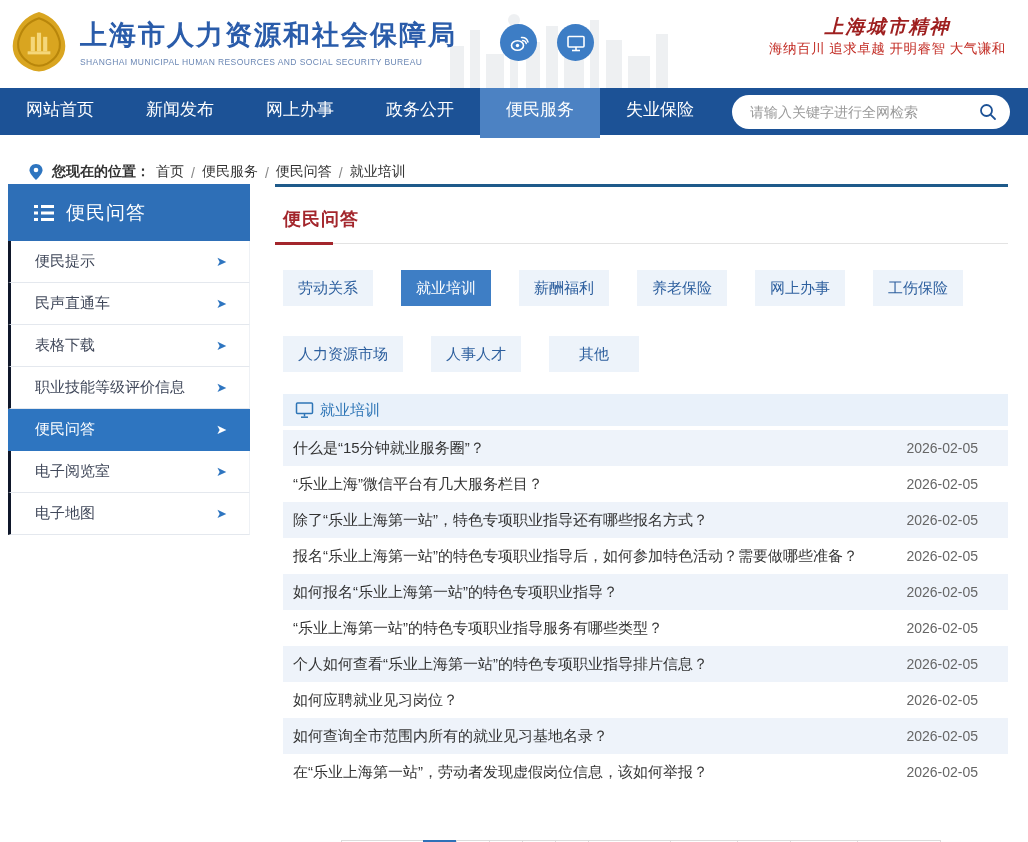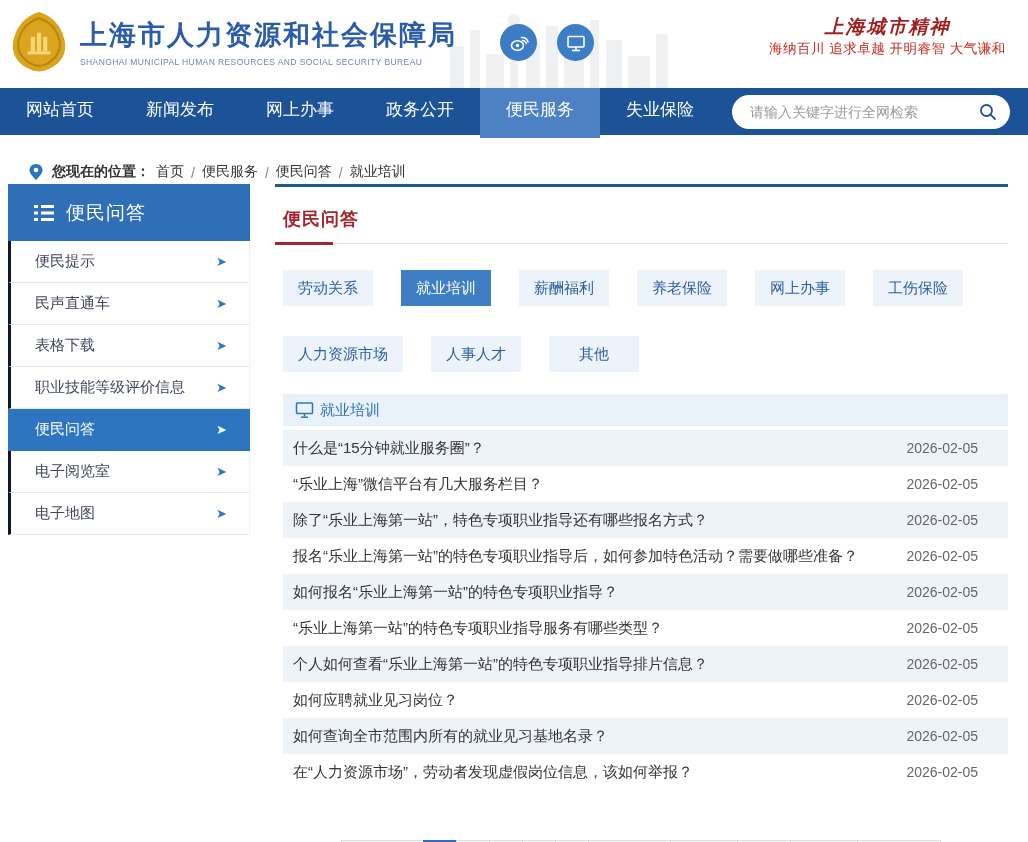--- a/index.html
+++ b/index.html
@@ -285,21 +285,21 @@
       </div>
       <div class="qa-row">
         <span class="q">如何应聘就业见习岗位？</span>
         <span class="d">2026-02-05</span>
       </div>
       <div class="qa-row">
         <span class="q">如何查询全市范围内所有的就业见习基地名录？</span>
         <span class="d">2026-02-05</span>
       </div>
       <div class="qa-row">
-        <span class="q">在“人力资源市场”，劳动者发现虚假岗位信息，该如何举报？</span>
+        <span class="q">在“乐业上海第一站”，劳动者发现虚假岗位信息，该如何举报？</span>
         <span class="d">2026-02-05</span>
       </div>
     </div>
 
     <div class="pager-wrap">
       <div class="pager">
         <div class="pg">上一页</div>
         <div class="pg num active">1</div>
         <div class="pg num">2</div>
         <div class="pg num">3</div>

